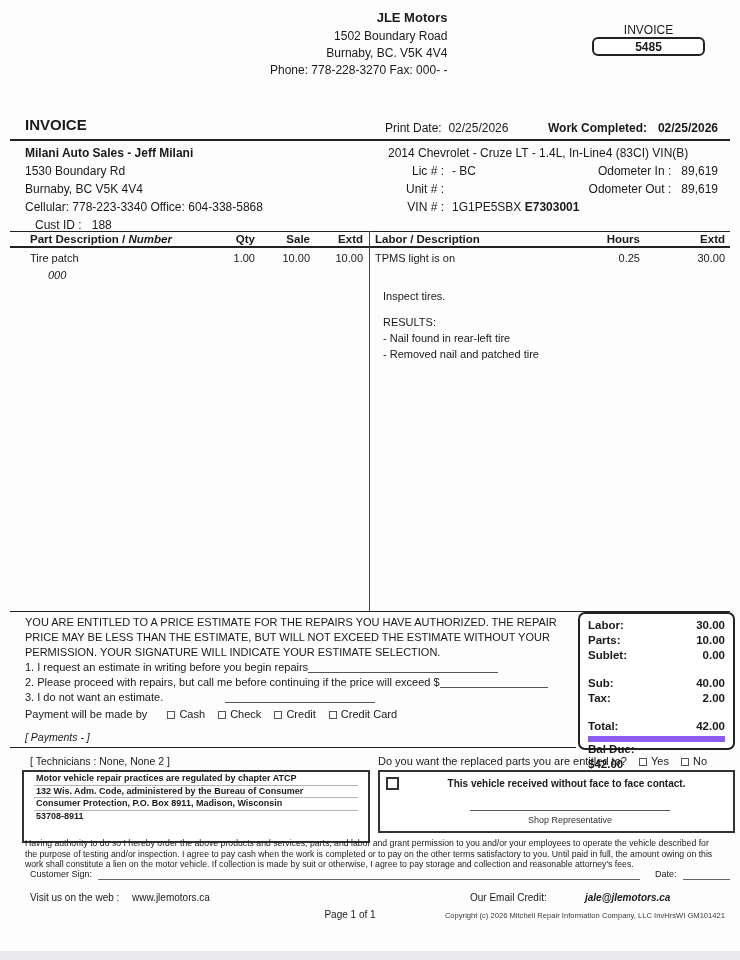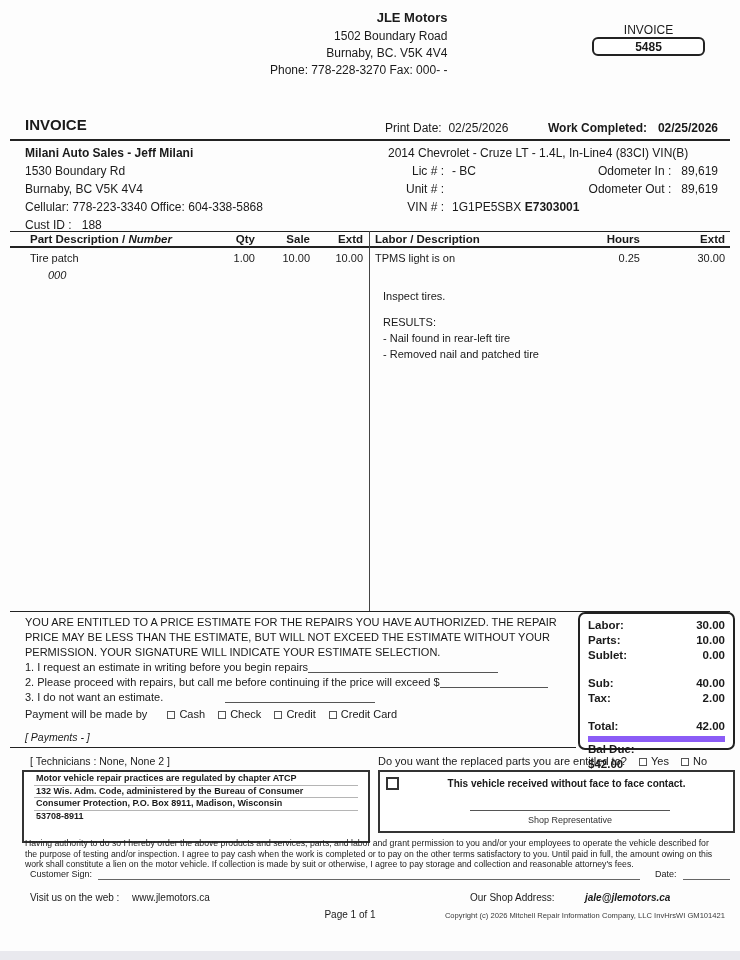--- a/index.html
+++ b/index.html
@@ -54,21 +54,21 @@
   </div>
   <div class="abs b t12" style="left:548px; top:121px;">Work Completed:</div>
   <div class="abs b t12 right" style="right:22px; top:121px;">02/25/2026</div>
 
   <div class="hline thick" style="left:10px; right:10px; top:139px;"></div>
 
   <div class="abs b t12" style="left:25px; top:146px;">Milani Auto Sales  -  Jeff Milani</div>
   <div class="abs t12" style="left:25px; top:164px;">1530 Boundary Rd</div>
   <div class="abs t12" style="left:25px; top:182px;">Burnaby, BC    V5K 4V4</div>
   <div class="abs t12" style="left:25px; top:200px;">Cellular:  778-223-3340    Office:  604-338-5868</div>
-  <div class="abs t12" style="left:25px; top:218px;">
+  <div class="abs t12" style="left:35px; top:218px;">
     <span>Cust ID :</span>&nbsp;&nbsp;
     <span>188</span>
   </div>
 
   <div class="abs t12" style="left:388px; top:146px;">2014 Chevrolet - Cruze LT - 1.4L, In-Line4 (83CI) VIN(B)</div>
   <div class="abs t12" style="left:388px; top:164px; width:56px;">
       <span class="abs right" style="right:0;">Lic # :</span>
     </div>
   <div class="abs t12" style="left:452px; top:164px;">- BC</div>
   <div class="abs t12" style="left:388px; top:182px; width:56px;">
@@ -203,19 +203,19 @@
 
   <div class="abs" style="left:25px; top:838px; width:692px; font-size:8.7px; line-height:10.5px; color:#222;">Having authority to do so I hereby order the above products and services, parts, and labor and grant permission to you and/or your employees to operate the vehicle described for the purpose of testing and/or inspection. I agree to pay cash when the work is completed or to pay on the other terms satisfactory to you. Until paid in full, the amount owing on this work shall constitute a lien on the motor vehicle. If collection is made by suit or otherwise, I agree to pay storage and collection and reasonable attorney's fees.</div>
 
   <div class="abs" style="left:30px; top:869px; font-size:9px;">Customer Sign:</div>
   <div class="abs" style="left:98px; width:542px; top:879px; border-bottom:1px solid #666;"></div>
   <div class="abs" style="left:655px; top:869px; font-size:9px;">Date:</div>
   <div class="abs" style="left:683px; width:47px; top:879px; border-bottom:1px solid #666;"></div>
 
   <div class="abs" style="left:30px; top:892px; font-size:10px;">Visit us on the web :</div>
   <div class="abs" style="left:132px; top:892px; font-size:10px;">www.jlemotors.ca</div>
-  <div class="abs" style="left:470px; top:892px; font-size:10px;">Our Shop Address:</div>
+  <div class="abs" style="left:470px; top:892px; font-size:10px;">Our Email Credit:</div>
   <div class="abs b i" style="left:585px; top:892px; font-size:10px;">jale@jlemotors.ca</div>
   <div class="abs center" style="left:270px; width:160px; top:909px; font-size:10px;">Page 1 of 1</div>
   <div class="abs small-gray right" style="right:15px; top:911px;">Copyright (c) 2026 Mitchell Repair Information Company, LLC InvHrsWI GM101421</div>
 
   <div class="graystrip"></div>
 </div>
 
 </body></html>

